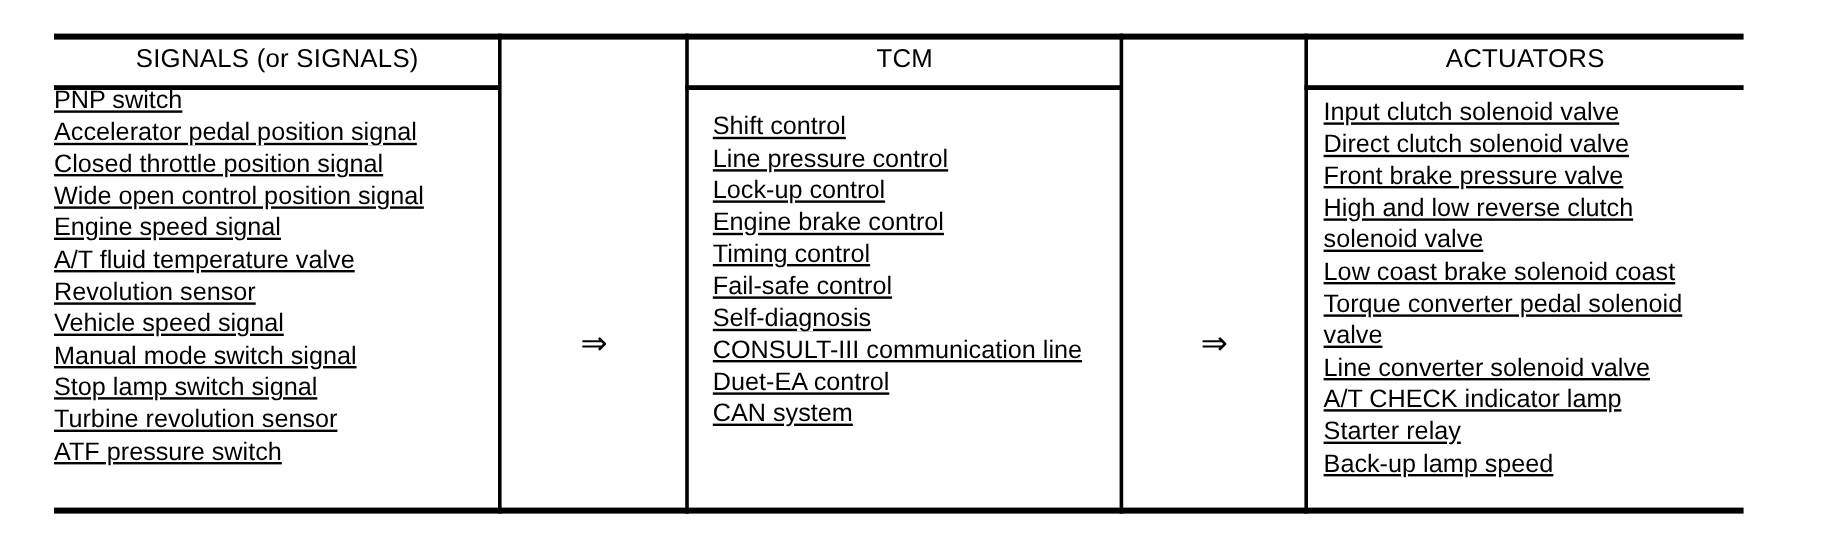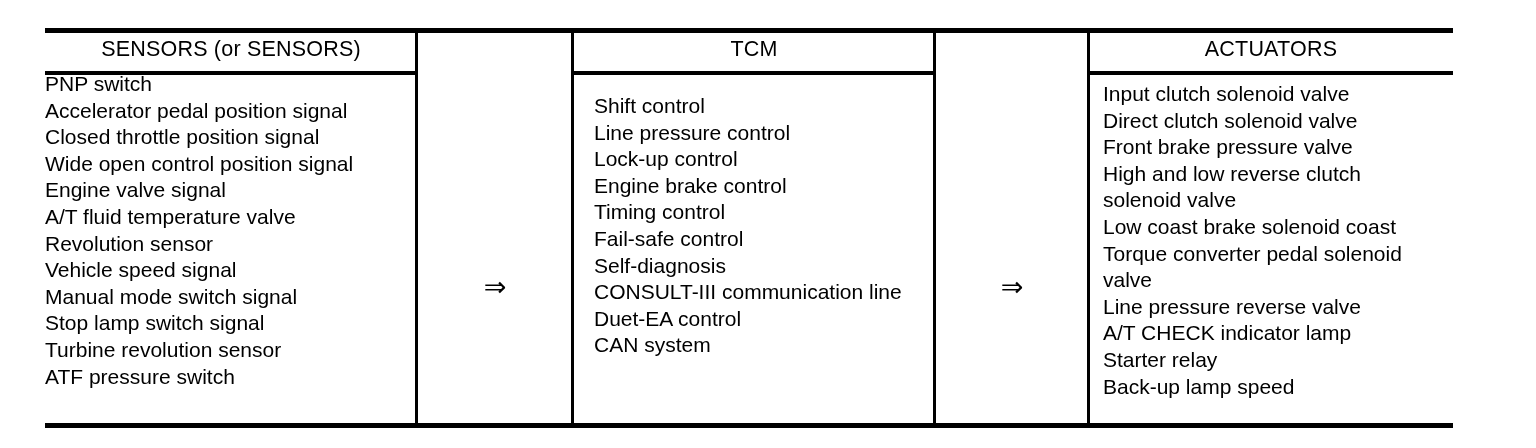--- a/index.html
+++ b/index.html
@@ -105,20 +105,21 @@
   .col-body.act-body {
     padding-top: 10px;
     padding-left: 14px;
     padding-right: 10px;
   }
 
   ul.item-list {
     margin: 0;
     padding: 0;
     list-style: none;
+    text-decoration: underline;
   }
   ul.item-list li {
     font-size: 21px;
     line-height: 26.6px;
     white-space: nowrap;
   }
   ul.item-list.wrapping li {
     white-space: normal;
   }
 
@@ -159,36 +160,36 @@
     <colgroup>
       <col class="c-sensors">
       <col class="c-gap1">
       <col class="c-tcm">
       <col class="c-gap2">
       <col class="c-actuators">
     </colgroup>
 
     <tbody>
         <tr>
-      <td class="col-header">SENSORS (or SENSORS)</td>
+      <td class="col-header">SIGNALS (or SIGNALS)</td>
       <td></td>
       <td class="col-header">TCM</td>
       <td></td>
       <td class="col-header">ACTUATORS</td>
     </tr>
 
     <tr>
 
       <td class="col-body">
         <ul class="item-list">
           <li>PNP switch</li>
           <li>Accelerator pedal position signal</li>
           <li>Closed throttle position signal</li>
           <li>Wide open control position signal</li>
-          <li>Engine valve signal</li>
+          <li>Engine speed signal</li>
           <li>A/T fluid temperature valve</li>
           <li>Revolution sensor</li>
           <li>Vehicle speed signal</li>
           <li>Manual mode switch signal</li>
           <li>Stop lamp switch signal</li>
           <li>Turbine revolution sensor</li>
           <li>ATF pressure switch</li>
         </ul>
       </td>
 
@@ -216,21 +217,21 @@
       </td>
 
       <td class="col-body act-body">
         <ul class="item-list wrapping">
           <li>Input clutch solenoid valve</li>
           <li>Direct clutch solenoid valve</li>
           <li>Front brake pressure valve</li>
           <li>High and low reverse clutch solenoid valve</li>
           <li>Low coast brake solenoid coast</li>
           <li>Torque converter pedal solenoid valve</li>
-          <li>Line pressure reverse valve</li>
+          <li>Line converter solenoid valve</li>
           <li>A/T CHECK indicator lamp</li>
           <li>Starter relay</li>
           <li>Back-up lamp speed</li>
         </ul>
       </td>
 
     </tr>
   </tbody>
     </table>
 

